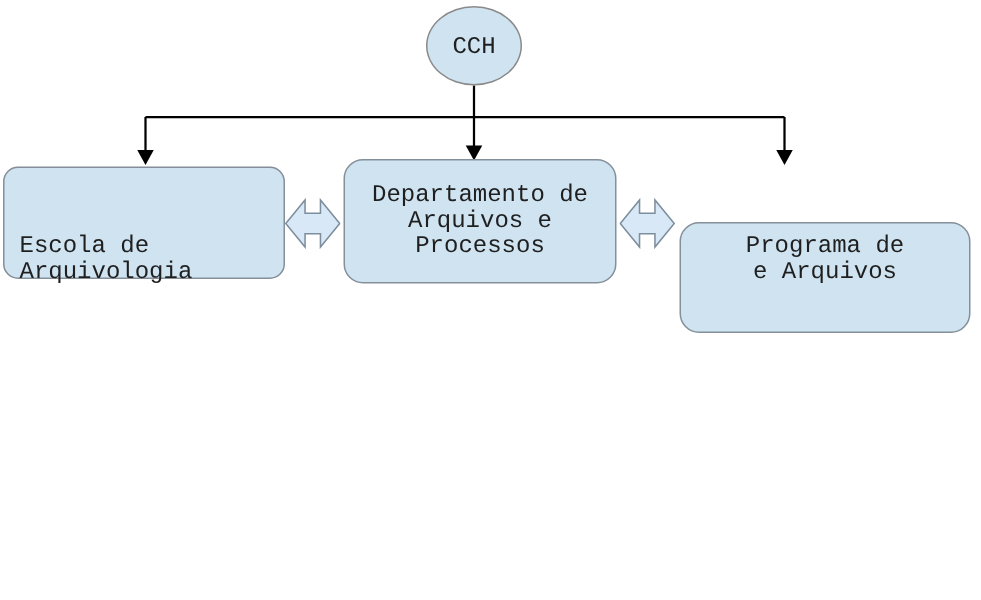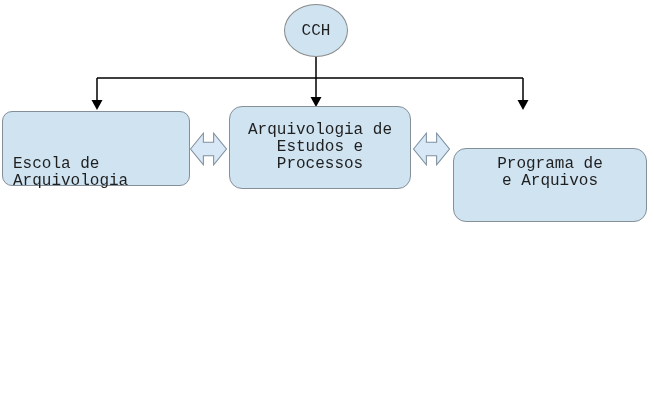--- a/index.html
+++ b/index.html
@@ -70,22 +70,22 @@
 
   <div class="node box" id="node-escola">
     <span class="line">Escola de Arquivologia</span>
   </div>
 
   <svg class="dblarrow" id="double-arrow-1" viewBox="0 0 36 40" preserveAspectRatio="none">
     <polygon points="0.5,20 13,5 13,13.5 23,13.5 23,5 35.5,20 23,35 23,26.5 13,26.5 13,35"></polygon>
   </svg>
 
   <div class="node box" id="node-depa">
-    <span class="line">Arquivologia de</span>
-    <span class="line">Estudos e Processos</span>
+    <span class="line">Departamento de</span>
+    <span class="line">Arquivos e Processos</span>
   </div>
 
   <svg class="dblarrow" id="double-arrow-2" viewBox="0 0 36 40" preserveAspectRatio="none">
     <polygon points="0.5,20 13,5 13,13.5 23,13.5 23,5 35.5,20 23,35 23,26.5 13,26.5 13,35"></polygon>
   </svg>
 
   <div class="node box" id="node-ppg">
     <div class="clip">
       <span class="line">Programa de</span>
       <span class="line">e Arquivos</span>

